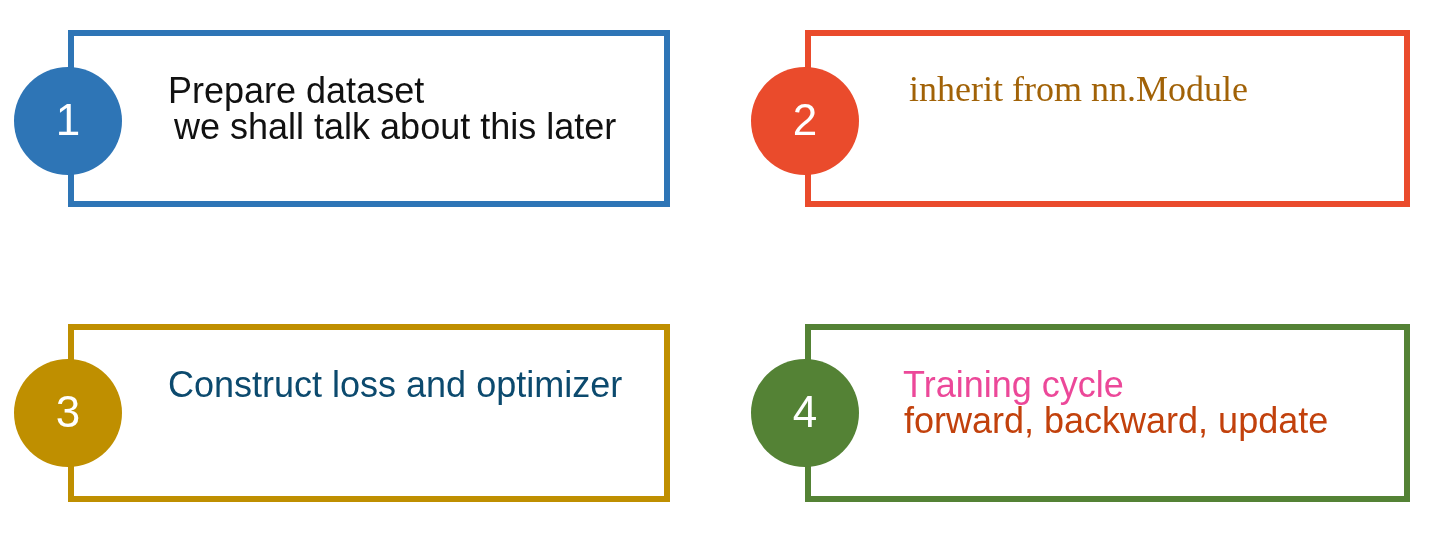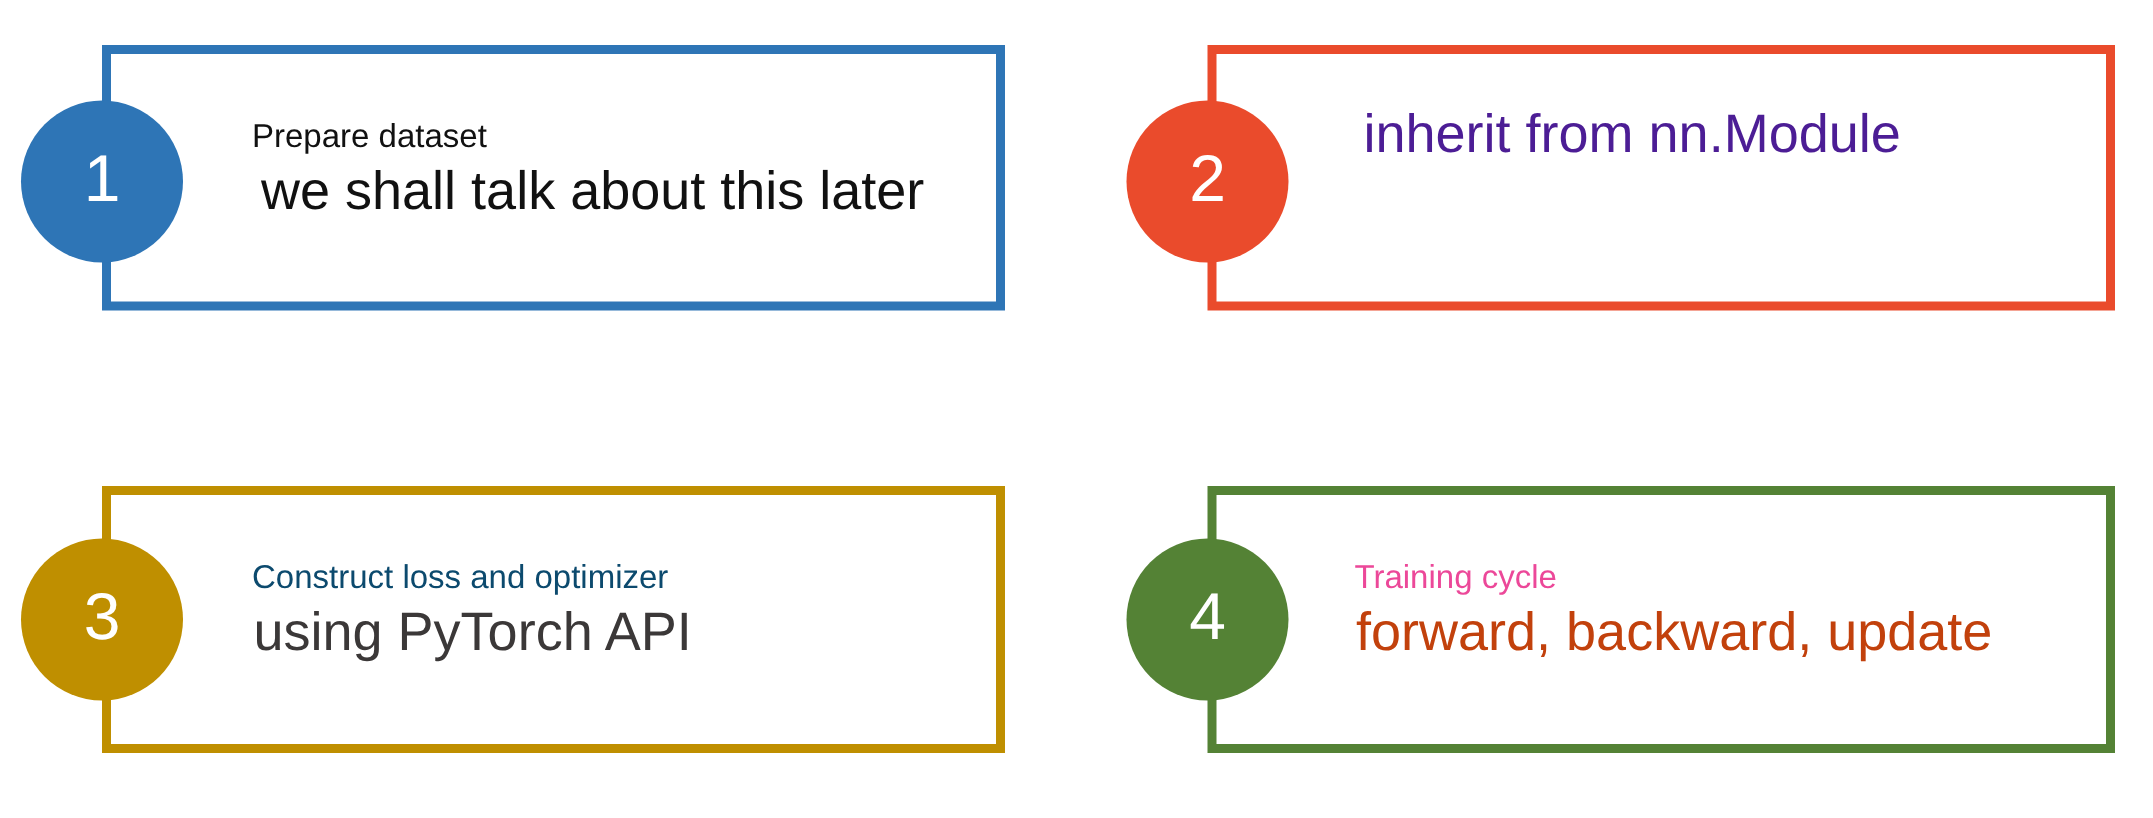--- a/index.html
+++ b/index.html
@@ -55,21 +55,21 @@
     letter-spacing: 0px;
     transform: translateY(-1px);
   }
 
   .step-text {
     position: absolute;
     z-index: 4;
   }
 
   .step-title {
-    font-size: 22px;
+    font-size: 36px;
     line-height: 38px;
     white-space: nowrap;
     font-weight: 400;
   }
 
   .step-subtitle {
     font-size: 36px;
     line-height: 34px;
     white-space: nowrap;
     font-weight: 400;
@@ -81,21 +81,21 @@
   #step-1 .step-badge { left: 14px;  top: 67px;  background: #2E75B6; }
   #step-1 .step-text  { left: 168px; top: 72px; }
   #step-1 .step-title { color: #111111; }
   #step-1 .step-subtitle { color: #111111; padding-left: 6px; }
 
   
   #step-2 .step-box   { left: 805px; top: 30px;  width: 605px; height: 177px; border-width: 6px; border-color: #EA4B2C; }
   #step-2 .step-badge { left: 751px; top: 67px;  background: #EA4B2C; }
   #step-2 .step-text  { left: 903px; top: 72px; }
   #step-2 .step-title { color: #111111; }
-  #step-2 .step-subtitle { color: #4c1d95; padding-left: 6px; }
+  #step-2 .step-subtitle { color: #a16207; padding-left: 6px; font-family: Liberation Serif, serif; }
 
   
   #step-3 .step-box   { left: 68px;  top: 324px; width: 602px; height: 178px; border-width: 6px; border-color: #BF8F00; }
   #step-3 .step-badge { left: 14px;  top: 359px; background: #BF8F00; }
   #step-3 .step-text  { left: 168px; top: 366px; }
   #step-3 .step-title { color: #0c4a6e; }
   #step-3 .step-subtitle { color: #3B3838; padding-left: 1px; }
 
   
   #step-4 .step-box   { left: 805px; top: 324px; width: 605px; height: 178px; border-width: 6px; border-color: #548235; }
@@ -130,21 +130,20 @@
     </div>
   </div>
 
   <div class="step" id="step-3">
     <div class="step-box"></div>
     <div class="step-badge">
       <span class="step-badge-number">3</span>
     </div>
     <div class="step-text">
       <div class="step-title">Construct loss and optimizer</div>
-      <div class="step-subtitle">using PyTorch API</div>
     </div>
   </div>
 
   <div class="step" id="step-4">
     <div class="step-box"></div>
     <div class="step-badge">
       <span class="step-badge-number">4</span>
     </div>
     <div class="step-text">
       <div class="step-title">Training cycle</div>

